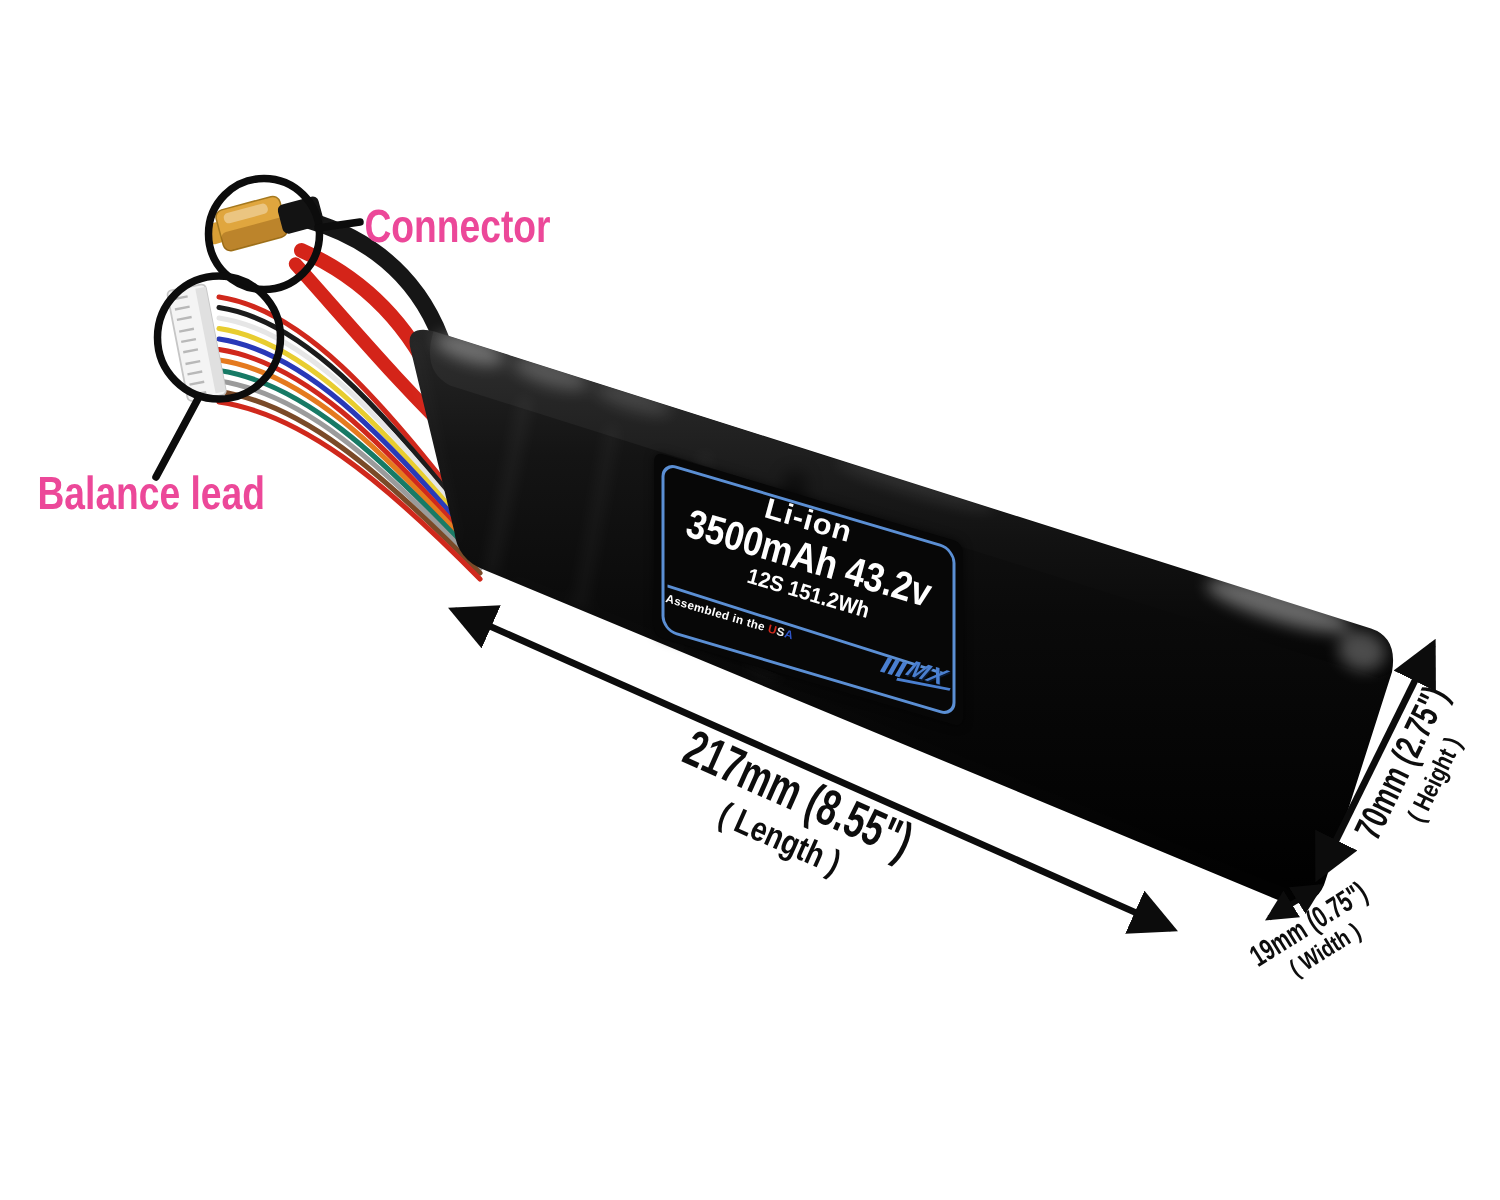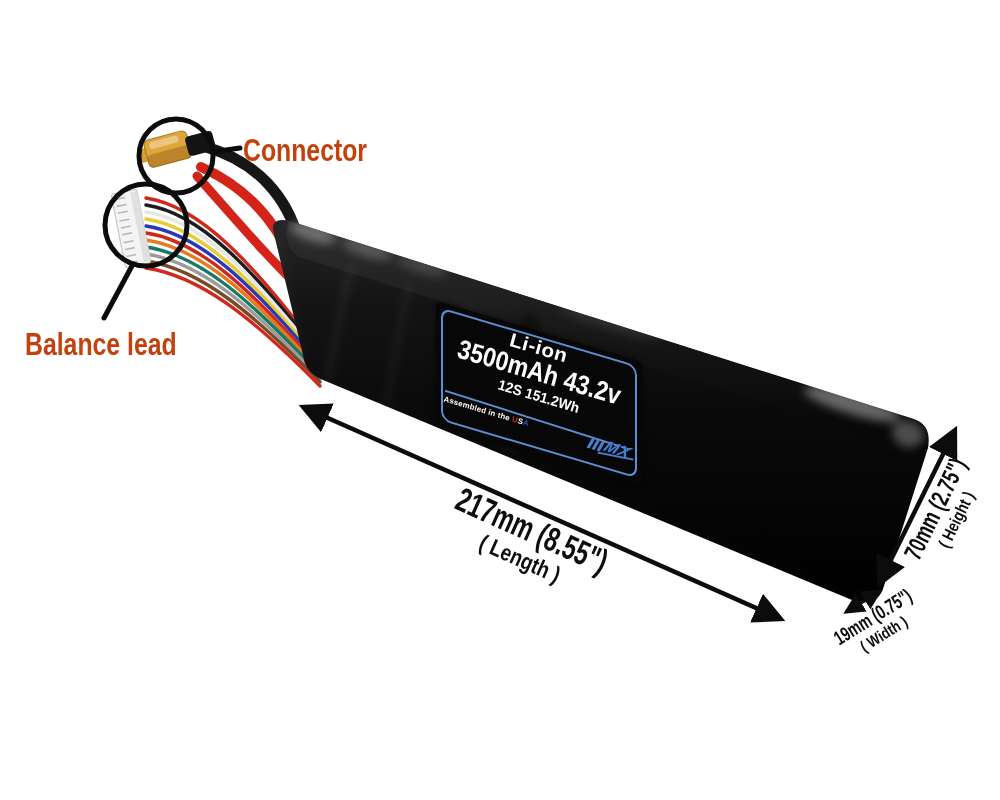--- a/index.html
+++ b/index.html
@@ -35,24 +35,24 @@
   .usa-u{color:#d02a1e;} .usa-s{color:#f2f2f2;} .usa-a{color:#2f55c8;}
   .lbl-logo{
     position:absolute;right:12px;top:86px;color:#4a7fd0;font-style:italic;font-weight:bold;
     font-size:16px;transform:skewX(-26deg);letter-spacing:.5px;text-shadow:1px 1px 0 #0a1a33;
     display:flex;align-items:flex-end;gap:1px;
   }
   .lbl-logo .sl{display:inline-block;width:2.5px;height:11px;background:#4a7fd0;margin-right:1.5px;margin-bottom:2px;}
   .lbl-logo .swoosh{position:absolute;right:-6px;bottom:1px;width:34px;height:1.6px;background:#4a7fd0;transform:rotate(-6deg);}
 
   
-  .ann-text{position:absolute;color:#c2410c;font-weight:bold;font-size:31px;z-index:4;white-space:nowrap;}
+  .ann-text{position:absolute;color:#ec4899;font-weight:bold;font-size:31px;z-index:4;white-space:nowrap;}
   .ann-text>span{display:inline-block;transform:scaleX(.8);transform-origin:left top;}
   #connector-text{left:243px;top:133px;}
-  #balance-text{left:25px;top:327px;}
+  #balance-text{left:25px;top:311px;}
 
   
   .dim{position:absolute;text-align:center;color:#0d0d0d;font-weight:bold;z-index:4;}
   .dim .dim-value{line-height:1;}
   .dim .dim-value>span{display:inline-block;transform:scaleX(.70);white-space:nowrap;}
   .dim .dim-caption{line-height:1;margin-top:3px;}
   .dim .dim-caption>span{display:inline-block;transform:scaleX(.82);white-space:nowrap;}
   #dim-length{left:367px;top:512px;width:320px;transform:rotate(24deg);}
   #dim-length .dim-value{font-size:34px;}
   #dim-length .dim-caption{font-size:23px;}

